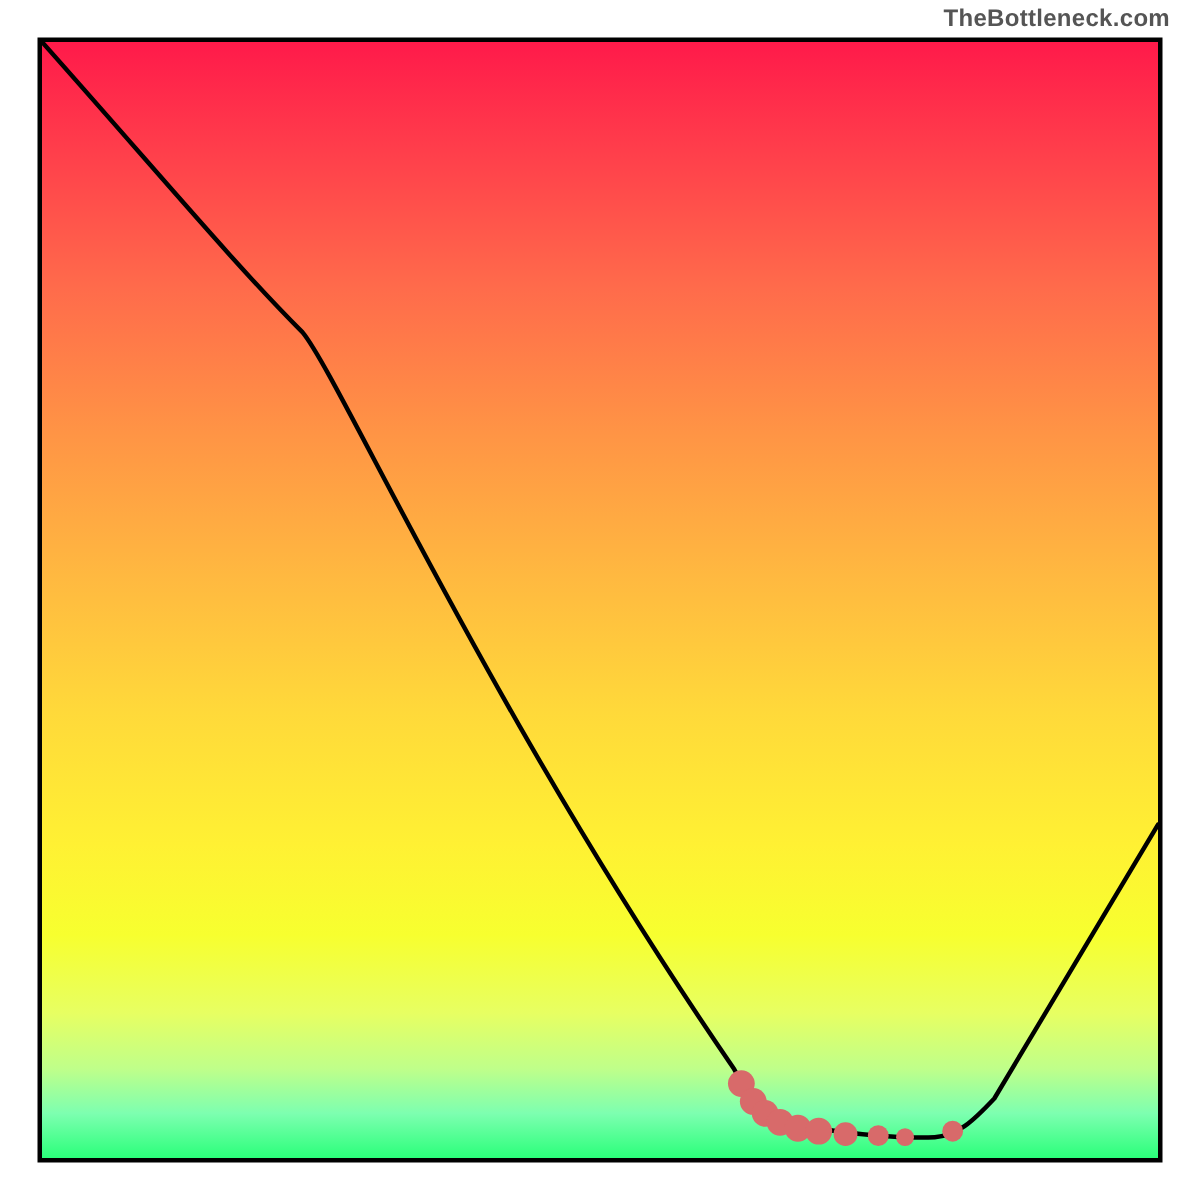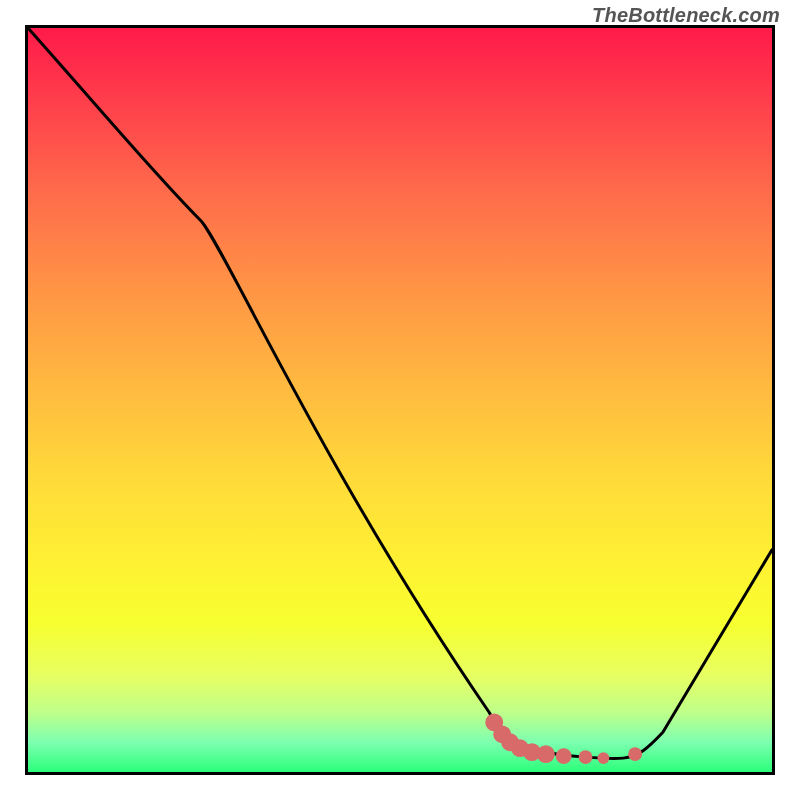--- a/index.html
+++ b/index.html
@@ -8,26 +8,25 @@
     height: 800px;
     background: #ffffff;
     font-family: Arial, Helvetica, sans-serif;
     position: relative;
     overflow: hidden;
   }
   .watermark {
     position: absolute;
     top: 4px;
     right: 20px;
-    font-size: 20px;
+    font-size: 16px;
     font-weight: bold;
     color: #555;
     z-index: 10;
     letter-spacing: 0.2px;
-    font-style: italic;
   }
   .chart-frame {
     position: absolute;
     left: 25px;
     top: 25px;
     width: 750px;
     height: 750px;
     border: 3px solid #000;
     background: linear-gradient(to bottom,
       #ff1a4a 0%,

